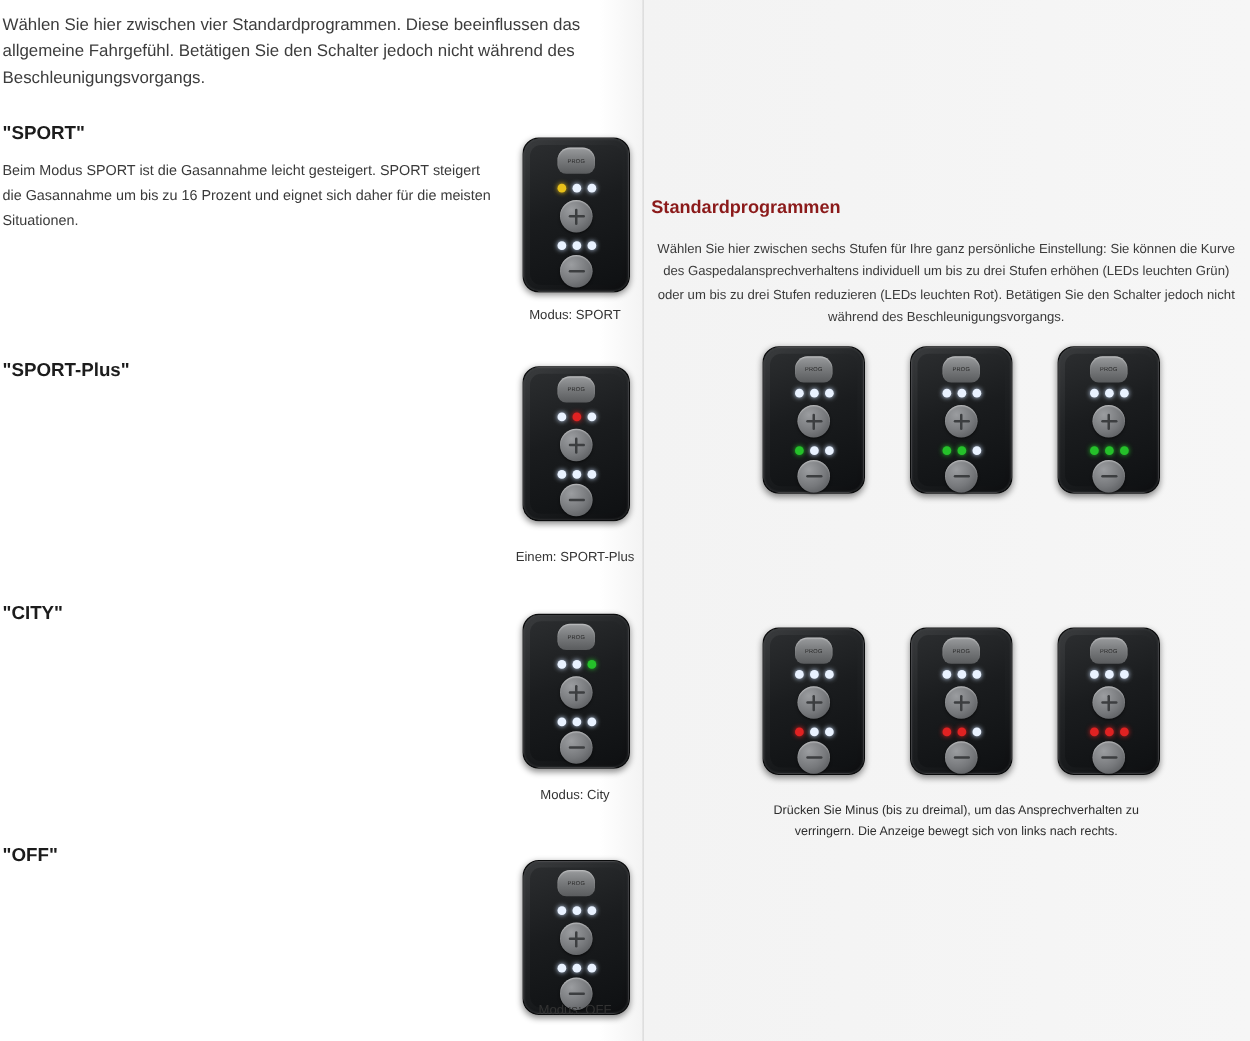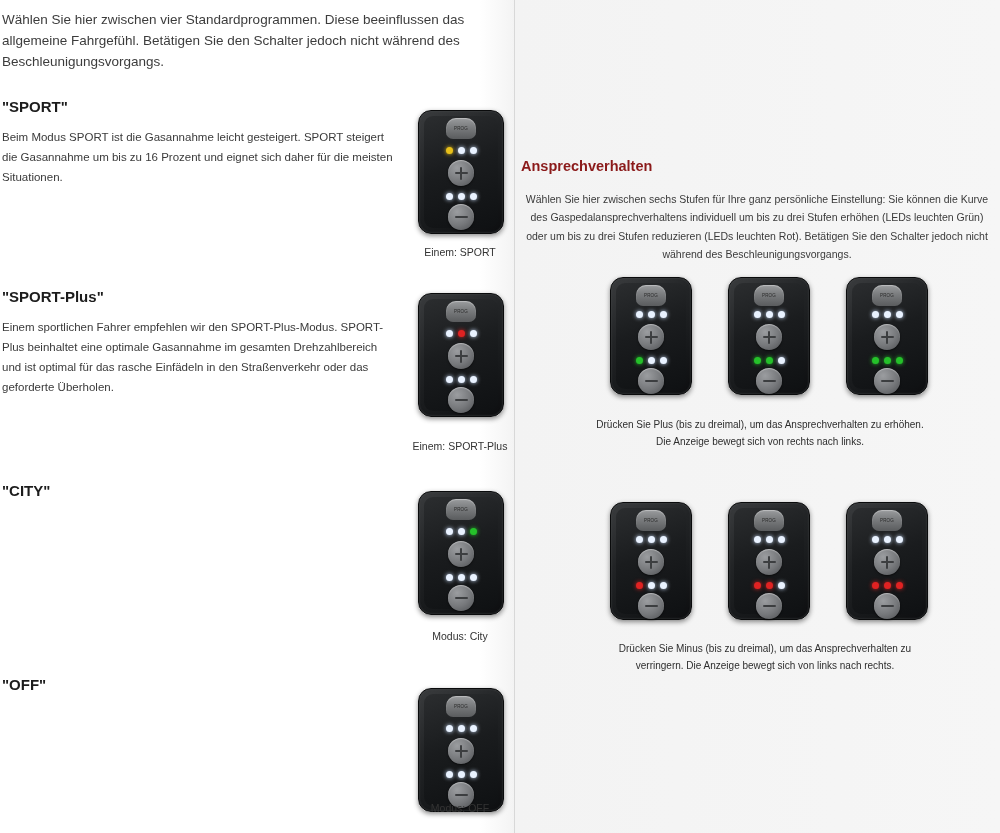--- a/index.html
+++ b/index.html
@@ -183,21 +183,20 @@
   <div class="left-col">
     <div class="intro">Wählen Sie hier zwischen vier Standardprogrammen. Diese beeinflussen das allgemeine Fahrgefühl. Betätigen Sie den Schalter jedoch nicht während des Beschleunigungsvorgangs.</div>
 
     <div class="mode-block" style="top:98px;">
       <div class="mode-title">"SPORT"</div>
       <div class="mode-text">Beim Modus SPORT ist die Gasannahme leicht gesteigert. SPORT steigert die Gasannahme um bis zu 16 Prozent und eignet sich daher für die meisten Situationen.</div>
     </div>
 
     <div class="mode-block" style="top:288px;">
       <div class="mode-title">"SPORT-Plus"</div>
-      <div class="mode-text">Einem sportlichen Fahrer empfehlen wir den SPORT-Plus-Modus. SPORT-Plus beinhaltet eine optimale Gasannahme im gesamten Drehzahlbereich und ist optimal für das rasche Einfädeln in den Straßenverkehr oder das geforderte Überholen.</div>
     </div>
 
     <div class="mode-block" style="top:482px;">
       <div class="mode-title">"CITY"</div>
     </div>
 
     <div class="mode-block" style="top:676px;">
       <div class="mode-title">"OFF"</div>
     </div>
 
@@ -217,21 +216,21 @@
         </div>
         <div class="led-row" style="top: 82px;">
           <div class="led white"></div>
           <div class="led white"></div>
           <div class="led white"></div>
         </div>
         <div class="btn" style="top: 93px;">
           <div class="glyph-h"></div>
         </div>
       </div>
-    <div class="caption" style="position:absolute; left:378px; top:246px; width:164px;">Einem: SPORT</div>
+    <div class="caption" style="position:absolute; left:378px; top:246px; width:164px;">Modus: SPORT</div>
 
     <div class="device" id="dev-sportplus" style="left:418px; top:293px;">
         <div class="dev-inner"></div>
         <div class="knob">
           <span>PROG</span>
         </div>
         <div class="led-row" style="top: 36px;">
           <div class="led white"></div>
           <div class="led red"></div>
           <div class="led white"></div>
@@ -296,21 +295,21 @@
           <div class="led white"></div>
         </div>
         <div class="btn" style="top: 93px;">
           <div class="glyph-h"></div>
         </div>
       </div>
     <div class="caption" style="position:absolute; left:378px; top:802px; width:164px;">Modus: OFF</div>
   </div>
 
   <div class="right-col">
-    <div class="indiv-title">Ansprechverhalten</div>
+    <div class="indiv-title">Standardprogrammen</div>
     <div class="indiv-text">Wählen Sie hier zwischen sechs Stufen für Ihre ganz persönliche Einstellung: Sie können die Kurve des Gaspedalansprechverhaltens individuell um bis zu drei Stufen erhöhen (LEDs leuchten Grün) oder um bis zu drei Stufen reduzieren (LEDs leuchten Rot). Betätigen Sie den Schalter jedoch nicht während des Beschleunigungsvorgangs.</div>
 
     <div class="device sm" id="dev-p1" style="left:95px; top:277px;">
         <div class="dev-inner"></div>
         <div class="knob">
           <span>PROG</span>
         </div>
         <div class="led-row" style="top: 33px;">
           <div class="led white"></div>
           <div class="led white"></div>
@@ -369,21 +368,20 @@
         <div class="led-row" style="top: 79px;">
           <div class="led green"></div>
           <div class="led green"></div>
           <div class="led green"></div>
         </div>
         <div class="btn" style="top: 90px;">
           <div class="glyph-h"></div>
         </div>
       </div>
 
-    <div class="row-caption" style="left:80px; top:416px; width:330px;">Drücken Sie Plus (bis zu dreimal), um das Ansprechverhalten zu erhöhen. Die Anzeige bewegt sich von rechts nach links.</div>
 
     <div class="device sm" id="dev-m1" style="left:95px; top:502px;">
         <div class="dev-inner"></div>
         <div class="knob">
           <span>PROG</span>
         </div>
         <div class="led-row" style="top: 33px;">
           <div class="led white"></div>
           <div class="led white"></div>
           <div class="led white"></div>

